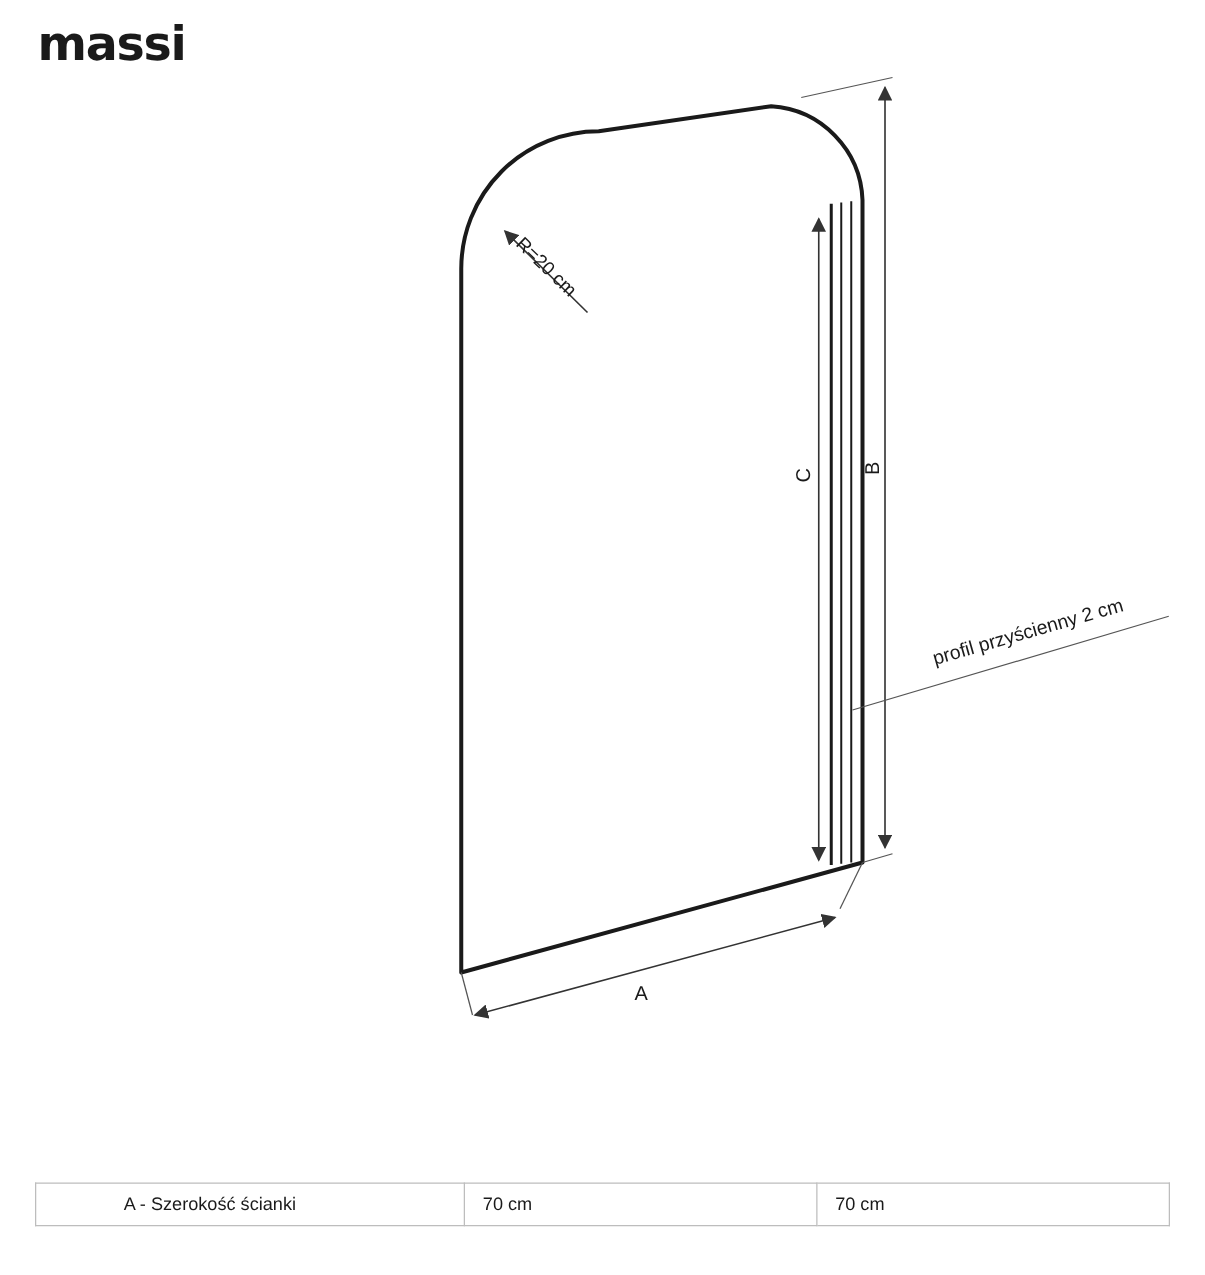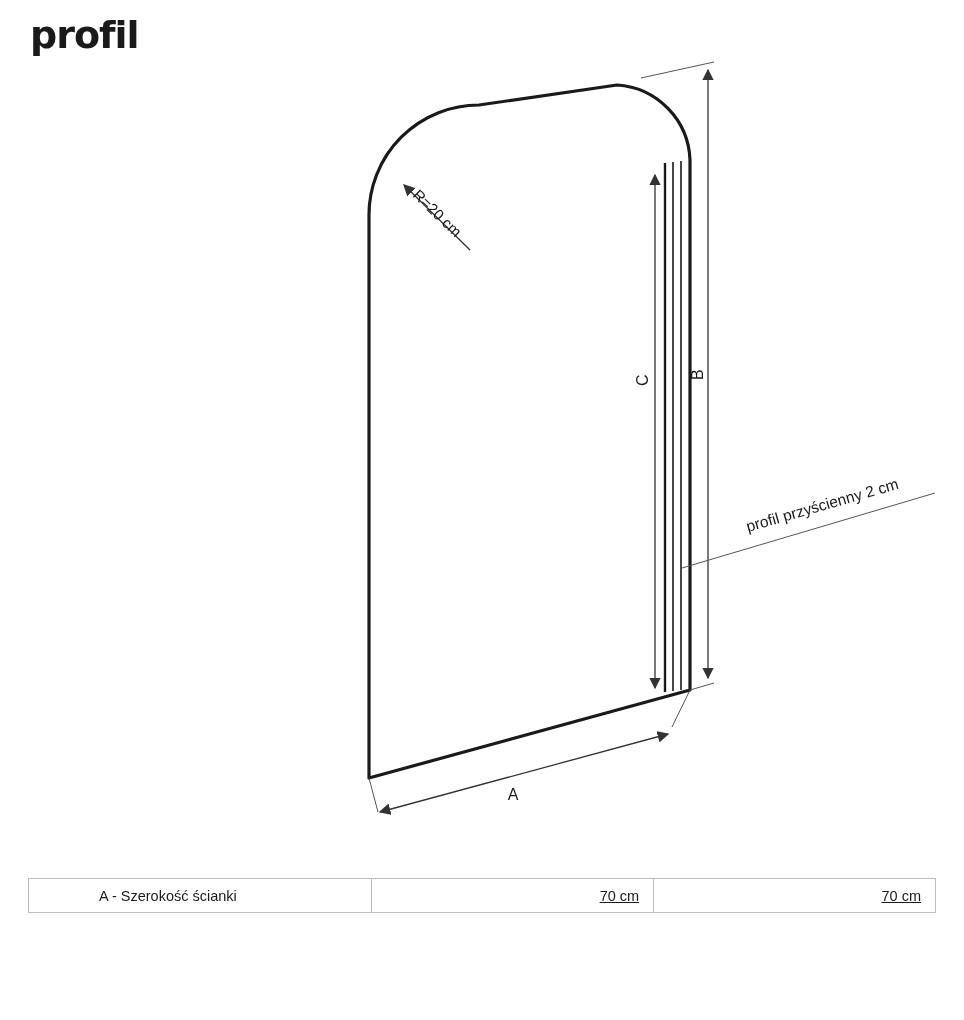--- a/index.html
+++ b/index.html
@@ -38,48 +38,47 @@
     position: absolute;
     left: 0;
     top: 0;
     width: 964px;
     height: 880px;
   }
   
   .spec-table {
     position: absolute;
     left: 28px;
-    top: 878px;
+    top: 946px;
     width: 908px;
     border-collapse: collapse;
     font-size: 14.5px;
   }
   .spec-table td {
     border: 1px solid #bdbdbd;
     height: 33px;
     padding: 0 14px;
     color: #1a1a1a;
   }
   .spec-table td.label {
     width: 300px;
     text-align: left;
     padding-left: 70px;
   }
   .spec-table td.val {
-    text-align: right;
+    text-align: left;
     width: 304px;
-    text-decoration: underline;
   }
 </style>
 </head>
 <body>
 
 <div id="page">
 
-  <div class="logo">profil</div>
+  <div class="logo">massi</div>
 
   <svg class="drawing" viewBox="0 0 964 880">
     <defs>
       <marker id="arrHead" markerWidth="9" markerHeight="9" refX="8" refY="4.5" orient="auto">
         <path d="M0,0 L9,4.5 L0,9 z" fill="#333333"></path>
       </marker>
       <marker id="arrTail" markerWidth="9" markerHeight="9" refX="1" refY="4.5" orient="auto">
         <path d="M9,0 L0,4.5 L9,9 z" fill="#333333"></path>
       </marker>
     </defs>

